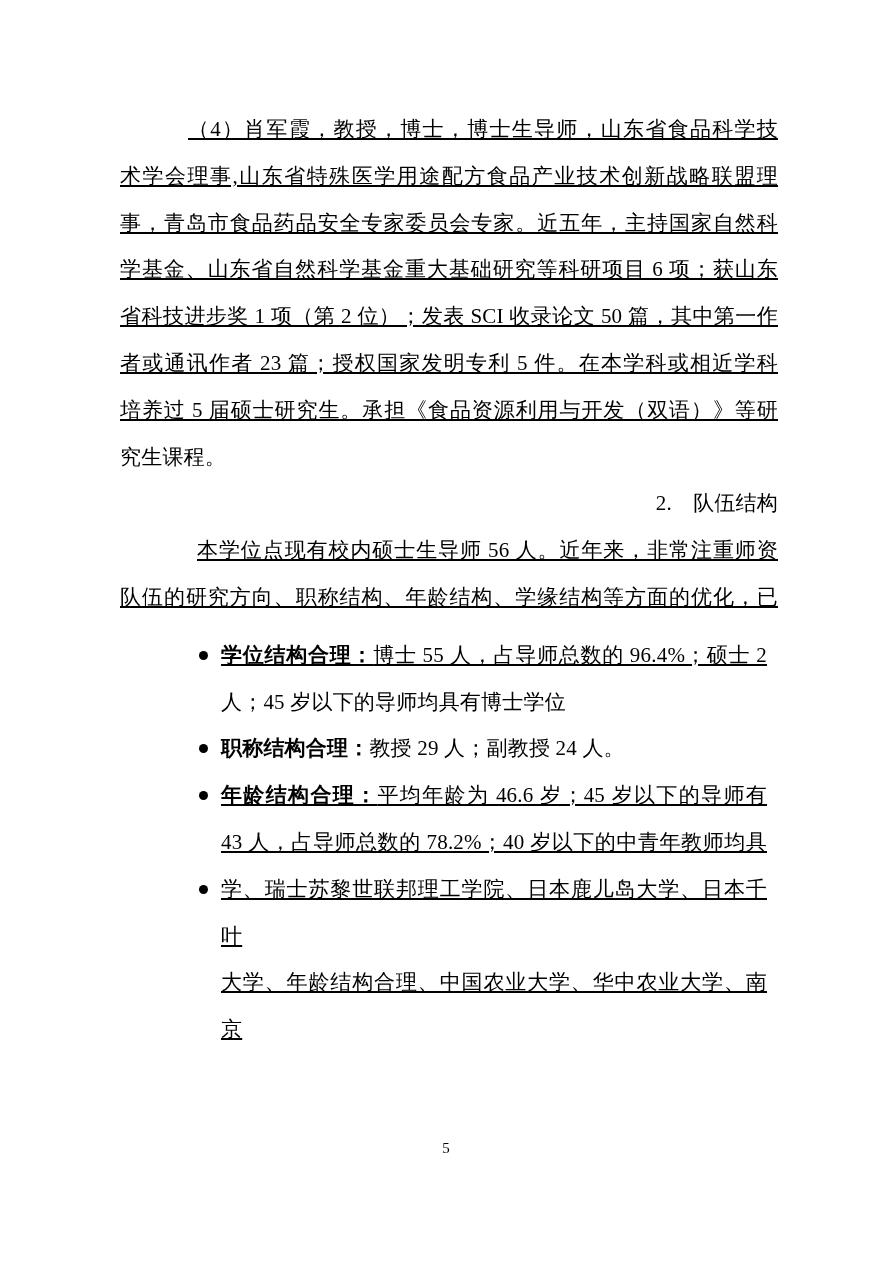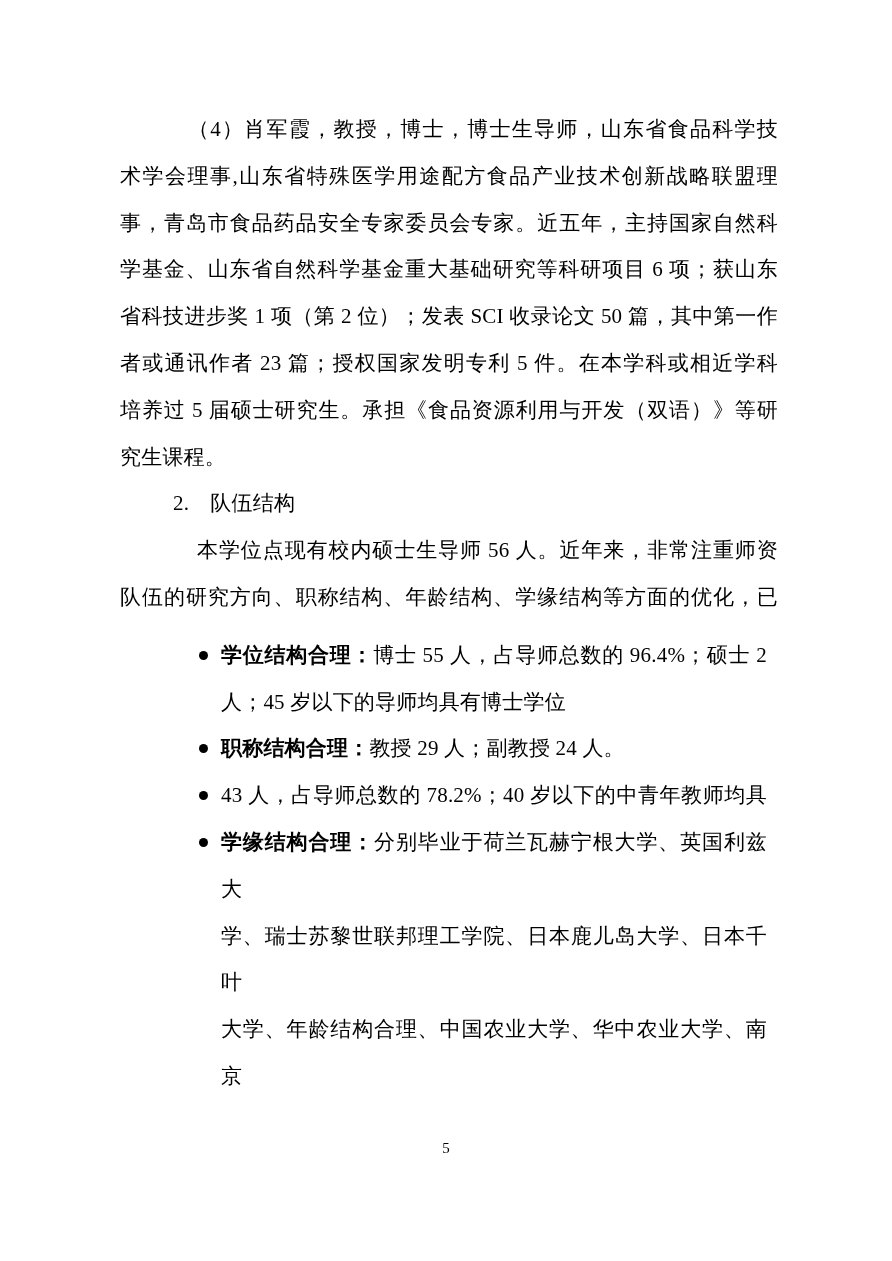--- a/index.html
+++ b/index.html
@@ -28,24 +28,25 @@
     font-size: 21px;
     line-height: 46.8px;
     letter-spacing: 0.2px;
   }
   .line {
     min-height: 46.8px;
   }
   .just {
     text-align: justify;
     text-align-last: justify;
+    text-decoration: underline;
   }
   .indent-bio { text-indent: 68px; }
   .indent-team { text-indent: 77px; }
-  .heading { text-indent: 53px; }
+  .heading { text-indent: 53px; text-align: right; }
   .bullets {
     margin: 11px;
     padding: 0;
     list-style: none;
   }
   .bullet {
     position: relative;
     padding-left: 90px;
   }
   .dot {
@@ -104,26 +105,26 @@
         <div class="line">人；45 岁以下的导师均具有博士学位</div>
       </li>
 
       <li class="bullet">
         <span class="dot"></span>
         <div class="line"><b class="blabel">职称结构合理：</b><span>教授 29 人；副教授 24 人。</span></div>
       </li>
 
       <li class="bullet">
         <span class="dot"></span>
+        <div class="line just"><b class="blabel">年龄结构合理：</b><span>平均年龄为 46.6 岁；45 岁以下的导师有</span></div>
         <div class="line just">43 人，占导师总数的 78.2%；40 岁以下的中青年教师均具</div>
       </li>
 
       <li class="bullet">
         <span class="dot"></span>
-        <div class="line just"><b class="blabel">学缘结构合理：</b><span>分别毕业于荷兰瓦赫宁根大学、英国利兹大</span></div>
         <div class="line just">学、瑞士苏黎世联邦理工学院、日本鹿儿岛大学、日本千叶</div>
         <div class="line just">大学、年龄结构合理、中国农业大学、华中农业大学、南京</div>
       </li>
 
     </ul>
   </div>
 
   <div class="pagenum">5</div>
 </div>
 

